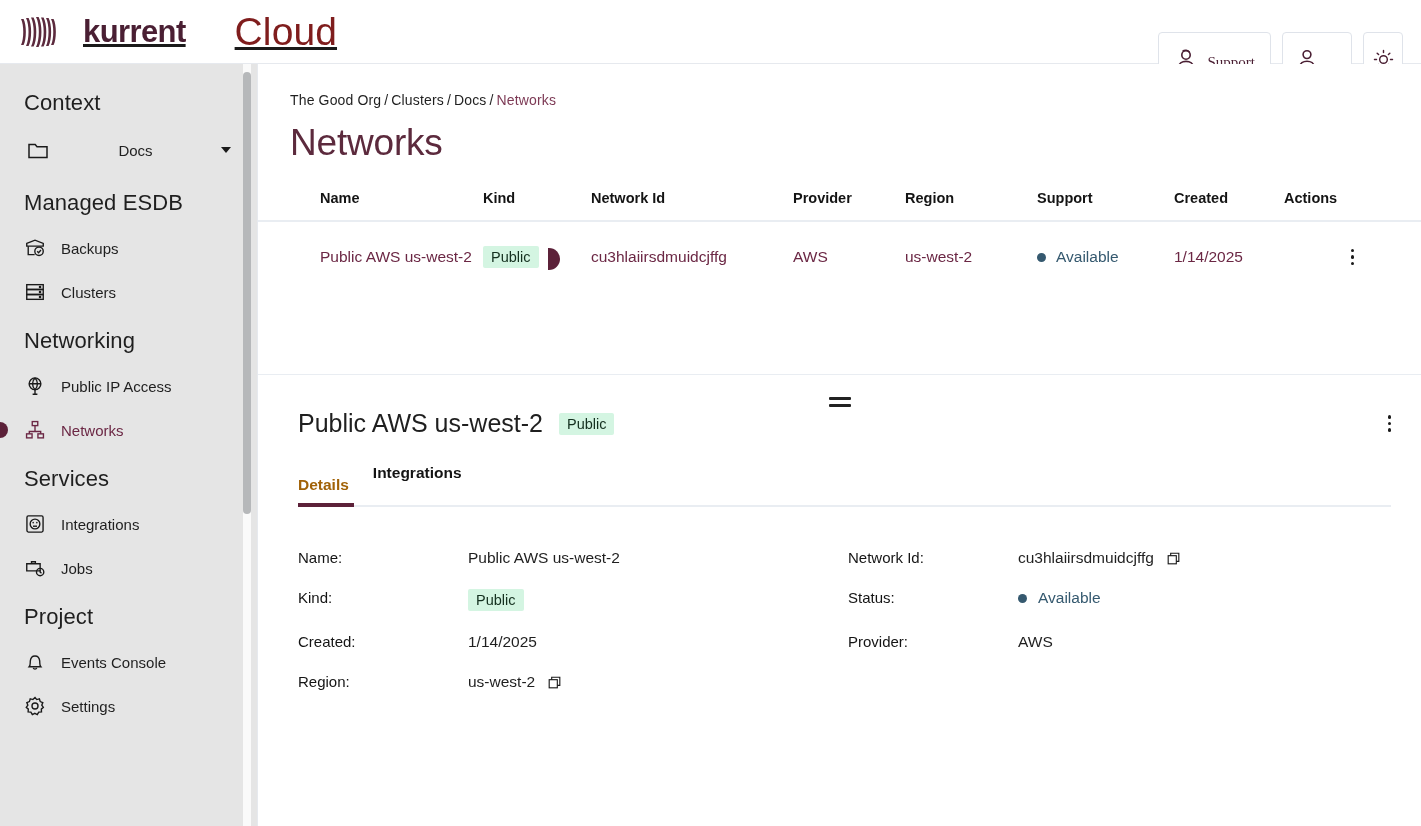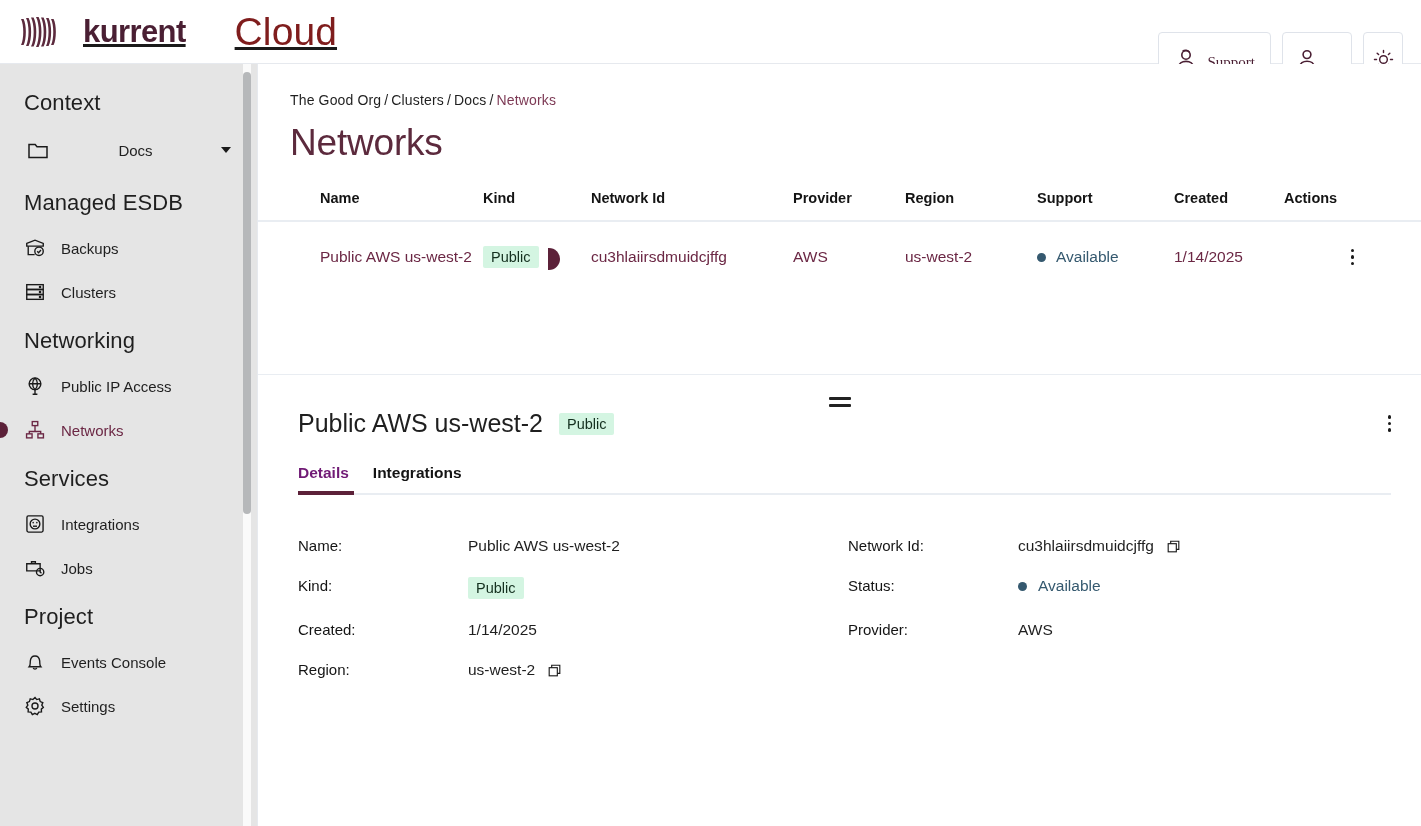--- a/index.html
+++ b/index.html
@@ -160,21 +160,21 @@
     padding-top: 34px;
   }
   .detail-title-wrap { display: flex; align-items: center; gap: 16px; }
   .detail-title { font-size: 25px; font-weight: 400; color: #1f1f1f; }
 
   .tabs { display: flex; gap: 24px; margin-top: 26px; position: relative; }
   .tab {
     font-size: 15.5px; font-weight: 700; color: #141414; cursor: pointer;
     padding-bottom: 13px;
   }
-  .tab.active { color: #701a75; }
+  .tab.active { color: #a16207; margin-top: 12px; }
   .tabs-underline {
     position: absolute; left: 0; right: 0; bottom: 0; height: 2px; background: #e9edf2;
   }
   .tabs-active-underline {
     position: absolute; left: 0; bottom: 0; height: 4px; width: 56px; background: #5c2139;
   }
 
   .fields {
     display: grid; grid-template-columns: 170px 380px 170px auto;
     row-gap: 22px; margin-top: 42px; align-items: start;

